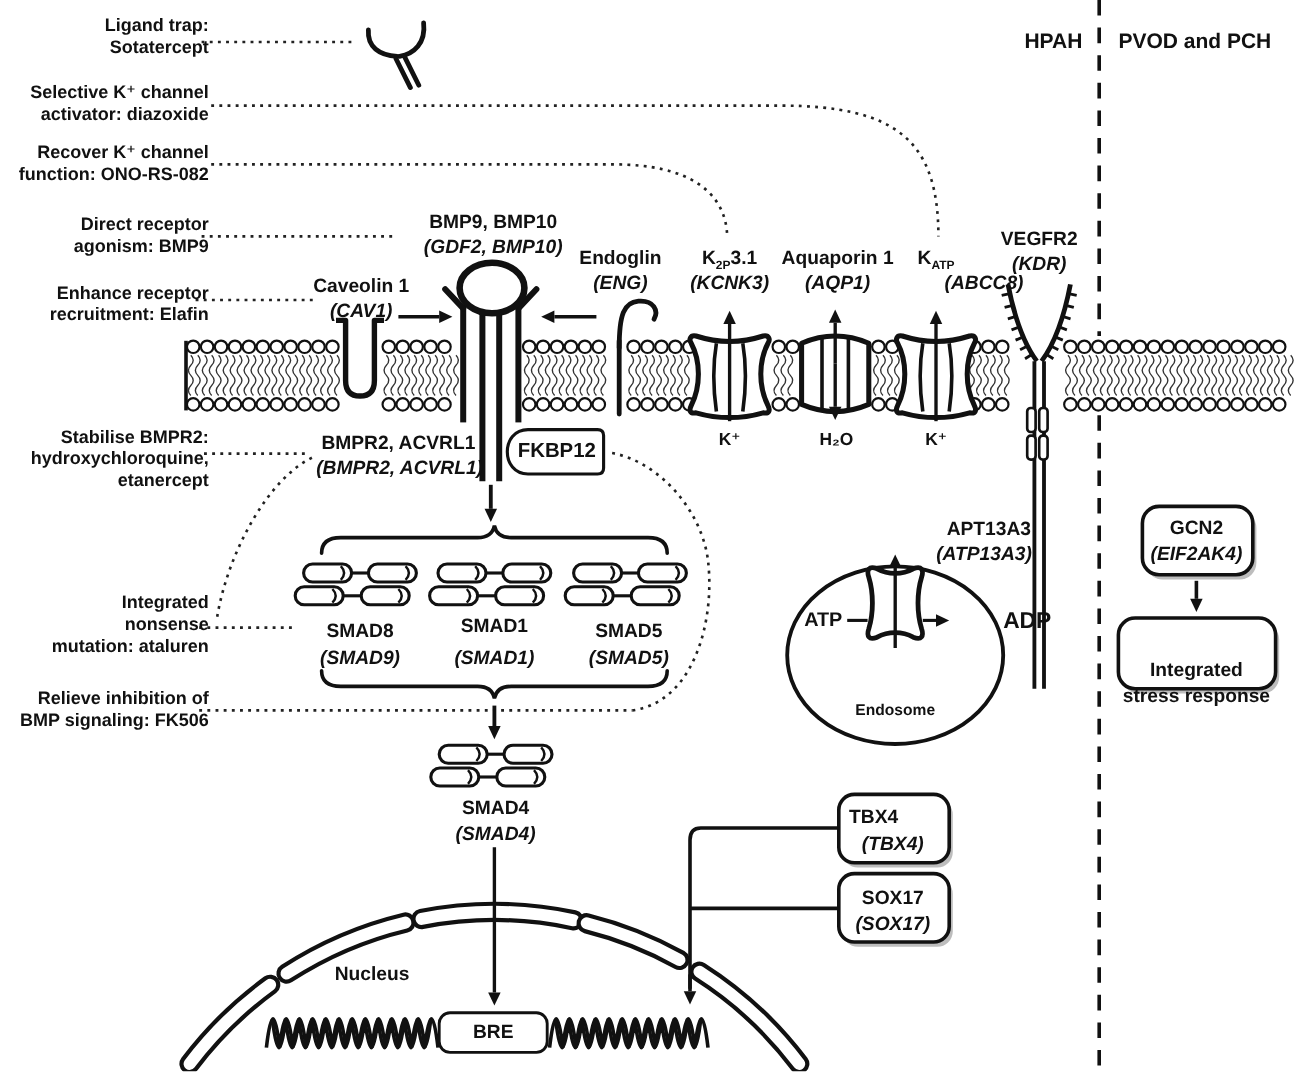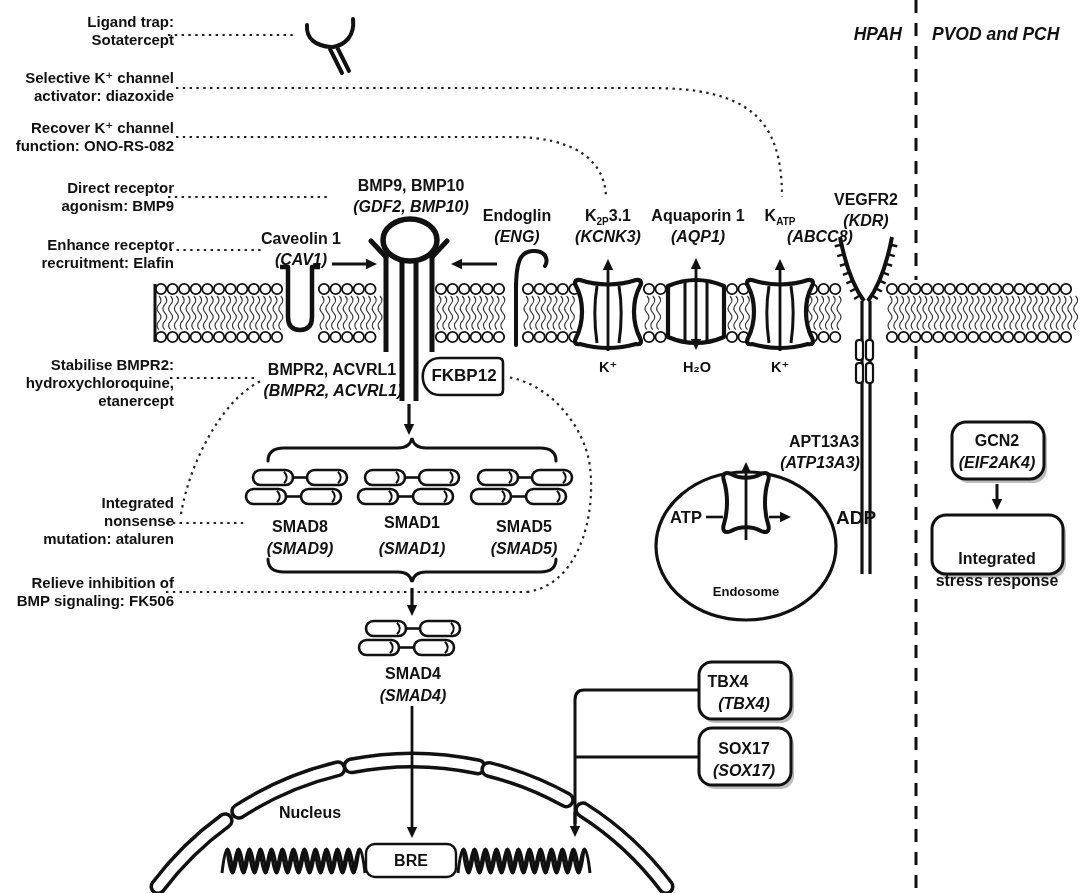--- a/index.html
+++ b/index.html
@@ -3,21 +3,21 @@
 <meta charset="utf-8">
 <style>
   html,body{margin:0;padding:0;background:#fff;}
   #stage{position:relative;width:1080px;height:893px;background:#fff;overflow:hidden;
          font-family:"Liberation Sans","DejaVu Sans",sans-serif;color:#111;}
   #art{position:absolute;left:0;top:0;}
   .t{position:absolute;left:0;width:174px;text-align:right;font-weight:700;font-size:15px;line-height:18px;white-space:pre;}
   .p{position:absolute;transform:translateX(-50%);font-weight:700;font-size:16px;white-space:nowrap;line-height:19px;}
   .g{font-style:italic;}
   .sb{font-size:10px;font-weight:700;}
-  .big{font-size:17.5px;font-style:italic;}
+  .big{font-size:17.5px;}
   .ion{font-size:14.5px;}
   .box-label{font-size:17px;}
 </style>
 </head>
 <body>
 
 <div id="stage">
 
 <svg id="art" width="1080" height="893" viewBox="0 0 1080 893">
 

